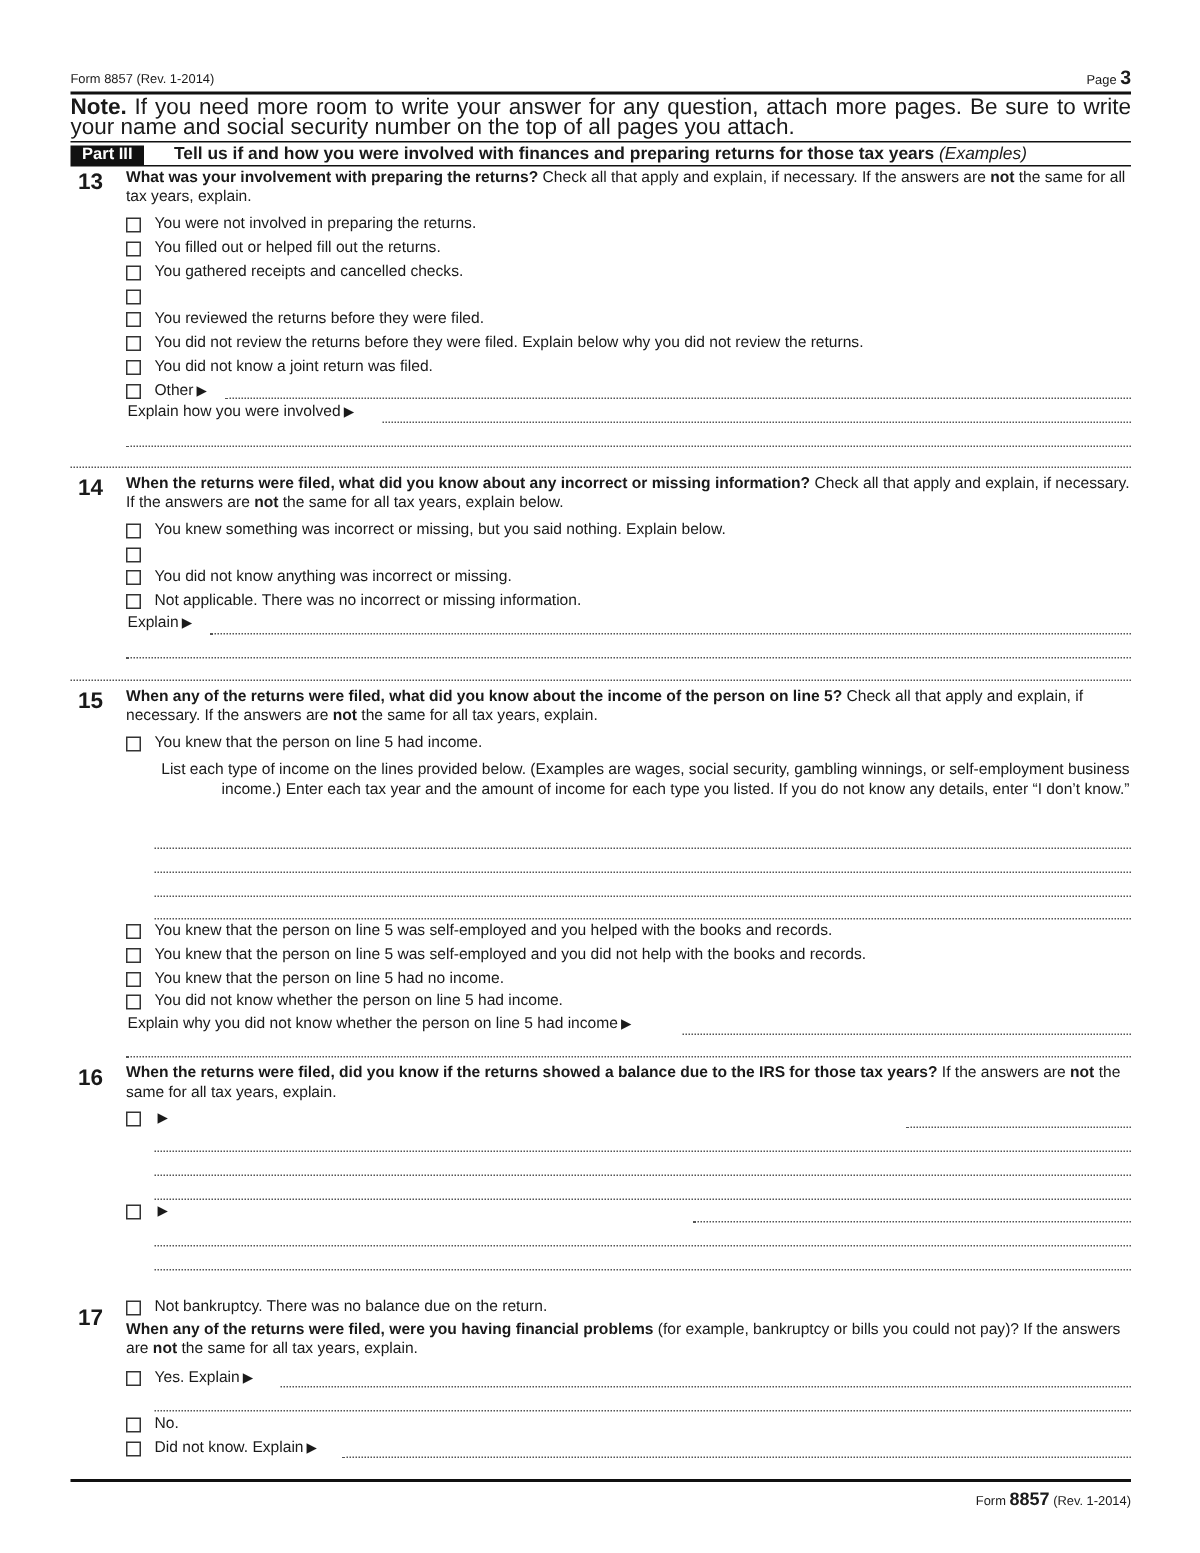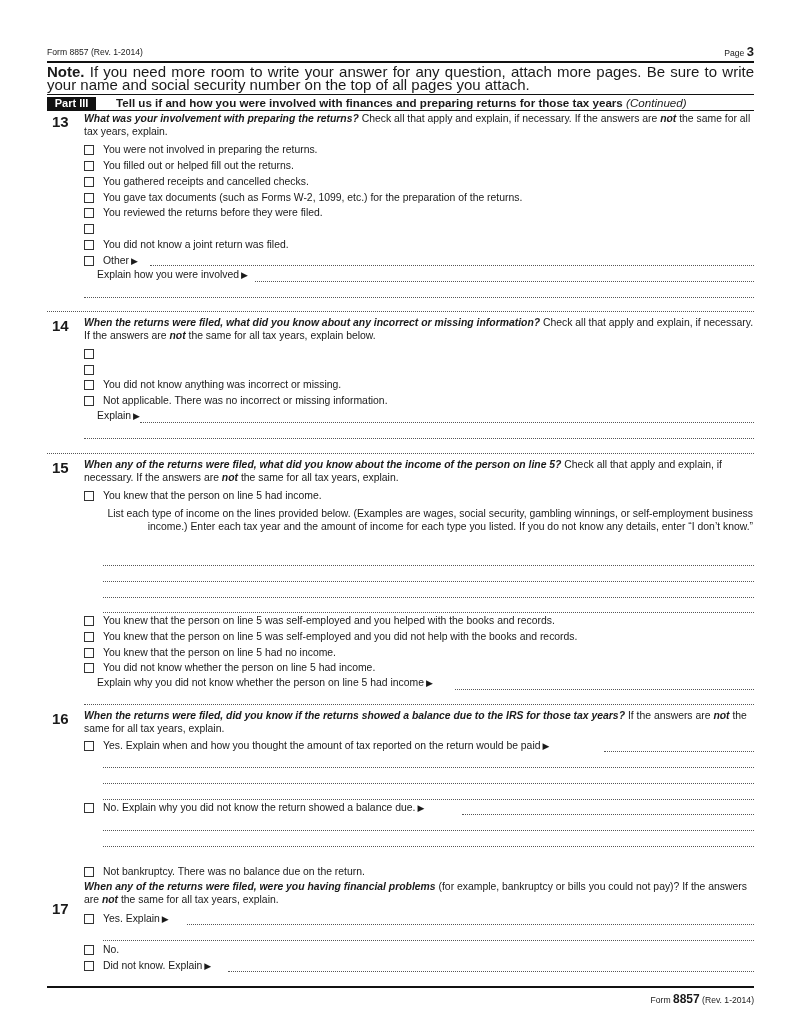--- a/index.html
+++ b/index.html
@@ -11,92 +11,93 @@
   .hdr-right b{font-size:13px;font-weight:bold;}
   .rule-thick{left:47px;width:707px;height:2px;background:#111;}
   .rule-thin{left:47px;width:707px;height:1px;background:#111;}
   .note{left:47px;top:65px;width:707px;line-height:13px;text-align:justify;font-size:15px;}
   .part-label{left:47px;top:97px;width:49px;height:13px;background:#111;color:#fff;
               font-weight:bold;font-size:11px;line-height:13px;text-align:center;}
   .part-title{left:116px;top:96px;font-weight:bold;font-size:11.6px;white-space:nowrap;}
   .part-title i{font-weight:normal;}
   .qnum{left:52px;font-weight:bold;font-size:15px;}
   .qtext{left:84px;width:670px;line-height:13px;font-size:10.4px;}
-  .qtext b{font-weight:bold;font-style:italic;}
+  .qtext b{font-weight:bold;}
   .opt{left:84px;height:13px;display:flex;align-items:center;white-space:nowrap;}
   .cb{width:10px;height:10px;border:1px solid #333;box-sizing:border-box;margin-right:9px;flex:none;background:#fff;}
   .arrow{font-size:9px;margin-left:2px;}
   .dots{position:absolute;height:0;border-bottom:1px dotted #555;}
-  .plain{left:80px;white-space:nowrap;padding-left:17px;}
+  .plain{left:68px;white-space:nowrap;padding-left:17px;}
   .para{left:103px;width:650px;line-height:13px;text-align:right;}
   .footer{right:46px;top:992px;font-size:8.6px;}
   .footer b{font-size:12px;font-weight:bold;}
 </style>
 </head>
 <body>
 
 <div class="abs hdr-left">Form 8857 (Rev. 1-2014)</div>
 <div class="abs hdr-right">
   <span>Page</span>
   <b>3</b>
 </div>
 <div class="abs rule-thick" style="top:61px"></div>
 
 <div class="abs note"><b>Note.</b><span> If you need more room to write your answer for any question, attach more pages. Be sure to write your name and social security number on the top of all pages you attach.</span></div>
 
 <div class="abs rule-thin" style="top:94px"></div>
 <div class="abs part-label">Part III</div>
-<div class="abs part-title"><span>Tell us if and how you were involved with finances and preparing returns for those tax years</span> <i>(Continued)</i></div>
+<div class="abs part-title"><span>Tell us if and how you were involved with finances and preparing returns for those tax years</span> <i>(Examples)</i></div>
 <div class="abs rule-thin" style="top:110px"></div>
 
 <div class="abs qnum" style="top:113px">13</div>
 <div class="abs qtext" style="top:112px"><b>What was your involvement with preparing the returns?</b><span> Check all that apply and explain, if necessary. If the answers are </span><b>not</b><span> the same for all tax years, explain.</span></div>
 
 <div class="abs opt" style="top:143px">
     <span class="cb"></span>
     <span>You were not involved in preparing the returns.</span>
   </div>
 <div class="abs opt" style="top:159px">
     <span class="cb"></span>
     <span>You filled out or helped fill out the returns.</span>
   </div>
 <div class="abs opt" style="top:175px">
     <span class="cb"></span>
     <span>You gathered receipts and cancelled checks.</span>
   </div>
 <div class="abs opt" style="top:191px">
     <span class="cb"></span>
-    <span>You gave tax documents (such as Forms W-2, 1099, etc.) for the preparation of the returns.</span>
   </div>
 <div class="abs opt" style="top:206px">
     <span class="cb"></span>
     <span>You reviewed the returns before they were filed.</span>
   </div>
 <div class="abs opt" style="top:222px">
     <span class="cb"></span>
+    <span>You did not review the returns before they were filed. Explain below why you did not review the returns.</span>
   </div>
 <div class="abs opt" style="top:238px">
     <span class="cb"></span>
     <span>You did not know a joint return was filed.</span>
   </div>
 <div class="abs opt" style="top:254px">
     <span class="cb"></span>
     <span>Other</span>
     <span class="arrow">▶</span>
   </div>
 <div class="dots" style="left:150px;width:604px;top:265px"></div>
 <div class="abs plain" style="top:269px"><span>Explain how you were involved</span><span class="arrow">▶</span></div>
 <div class="dots" style="left:255px;width:499px;top:281px"></div>
 <div class="dots" style="left:84px;width:670px;top:297px"></div>
 <div class="dots" style="left:47px;width:707px;top:311px"></div>
 
 <div class="abs qnum" style="top:317px">14</div>
 <div class="abs qtext" style="top:316px"><b>When the returns were filed, what did you know about any incorrect or missing information?</b><span> Check all that apply and explain, if necessary. If the answers are </span><b>not</b><span> the same for all tax years, explain below.</span></div>
 <div class="abs opt" style="top:347px">
     <span class="cb"></span>
+    <span>You knew something was incorrect or missing, but you said nothing. Explain below.</span>
   </div>
 <div class="abs opt" style="top:363px">
     <span class="cb"></span>
   </div>
 <div class="abs opt" style="top:378px">
     <span class="cb"></span>
     <span>You did not know anything was incorrect or missing.</span>
   </div>
 <div class="abs opt" style="top:394px">
     <span class="cb"></span>
@@ -135,41 +136,39 @@
     <span>You did not know whether the person on line 5 had income.</span>
   </div>
 <div class="abs plain" style="top:677px"><span>Explain why you did not know whether the person on line 5 had income</span><span class="arrow">▶</span></div>
 <div class="dots" style="left:455px;width:299px;top:689px"></div>
 <div class="dots" style="left:84px;width:670px;top:704px"></div>
 
 <div class="abs qnum" style="top:710px">16</div>
 <div class="abs qtext" style="top:709px"><b>When the returns were filed, did you know if the returns showed a balance due to the IRS for those tax years?</b><span> If the answers are </span><b>not</b><span> the same for all tax years, explain.</span></div>
 <div class="abs opt" style="top:739px">
     <span class="cb"></span>
-    <span>Yes. Explain when and how you thought the amount of tax reported on the return would be paid</span>
     <span class="arrow">▶</span>
   </div>
 <div class="dots" style="left:604px;width:150px;top:751px"></div>
 <div class="dots" style="left:103px;width:651px;top:767px"></div>
 <div class="dots" style="left:103px;width:651px;top:783px"></div>
 <div class="dots" style="left:103px;width:651px;top:799px"></div>
 <div class="abs opt" style="top:801px">
     <span class="cb"></span>
-    <span>No. Explain why you did not know the return showed a balance due.</span>
     <span class="arrow">▶</span>
   </div>
 <div class="dots" style="left:462px;width:292px;top:814px"></div>
 <div class="dots" style="left:103px;width:651px;top:830px"></div>
 <div class="dots" style="left:103px;width:651px;top:846px"></div>
 <div class="abs opt" style="top:865px">
     <span class="cb"></span>
     <span>Not bankruptcy. There was no balance due on the return.</span>
   </div>
 
-<div class="abs qnum" style="top:900px">17</div>
+<div class="abs qnum" style="top:870px">17</div>
 <div class="abs qtext" style="top:880px"><b>When any of the returns were filed, were you having financial problems</b><span> (for example, bankruptcy or bills you could not pay)? If the answers are </span><b>not</b><span> the same for all tax years, explain.</span></div>
 <div class="abs opt" style="top:912px">
     <span class="cb"></span>
     <span>Yes. Explain</span>
     <span class="arrow">▶</span>
   </div>
 <div class="dots" style="left:187px;width:567px;top:924px"></div>
 <div class="dots" style="left:103px;width:651px;top:940px"></div>
 <div class="abs opt" style="top:943px">
     <span class="cb"></span>

